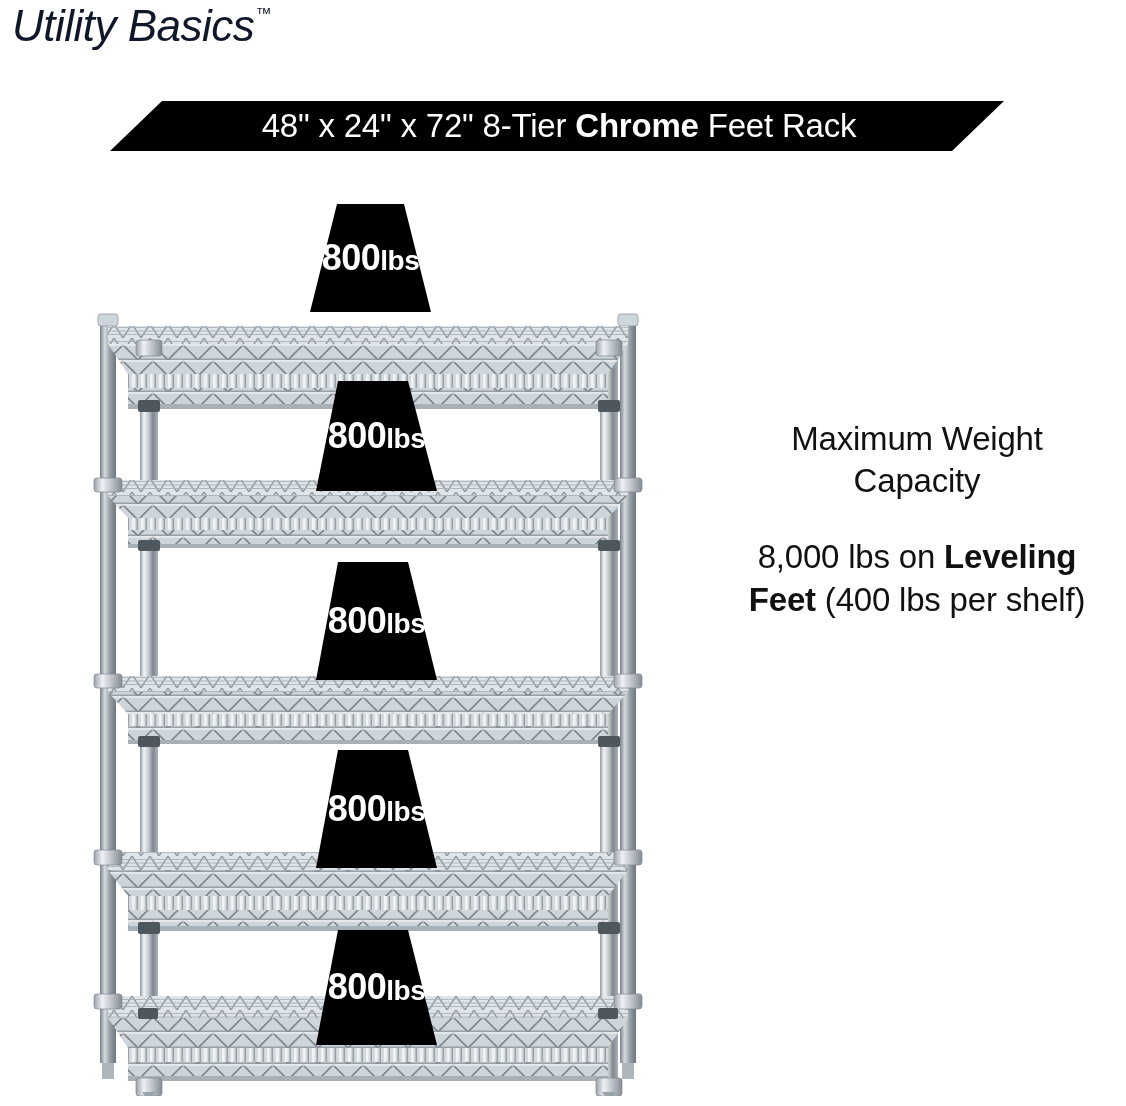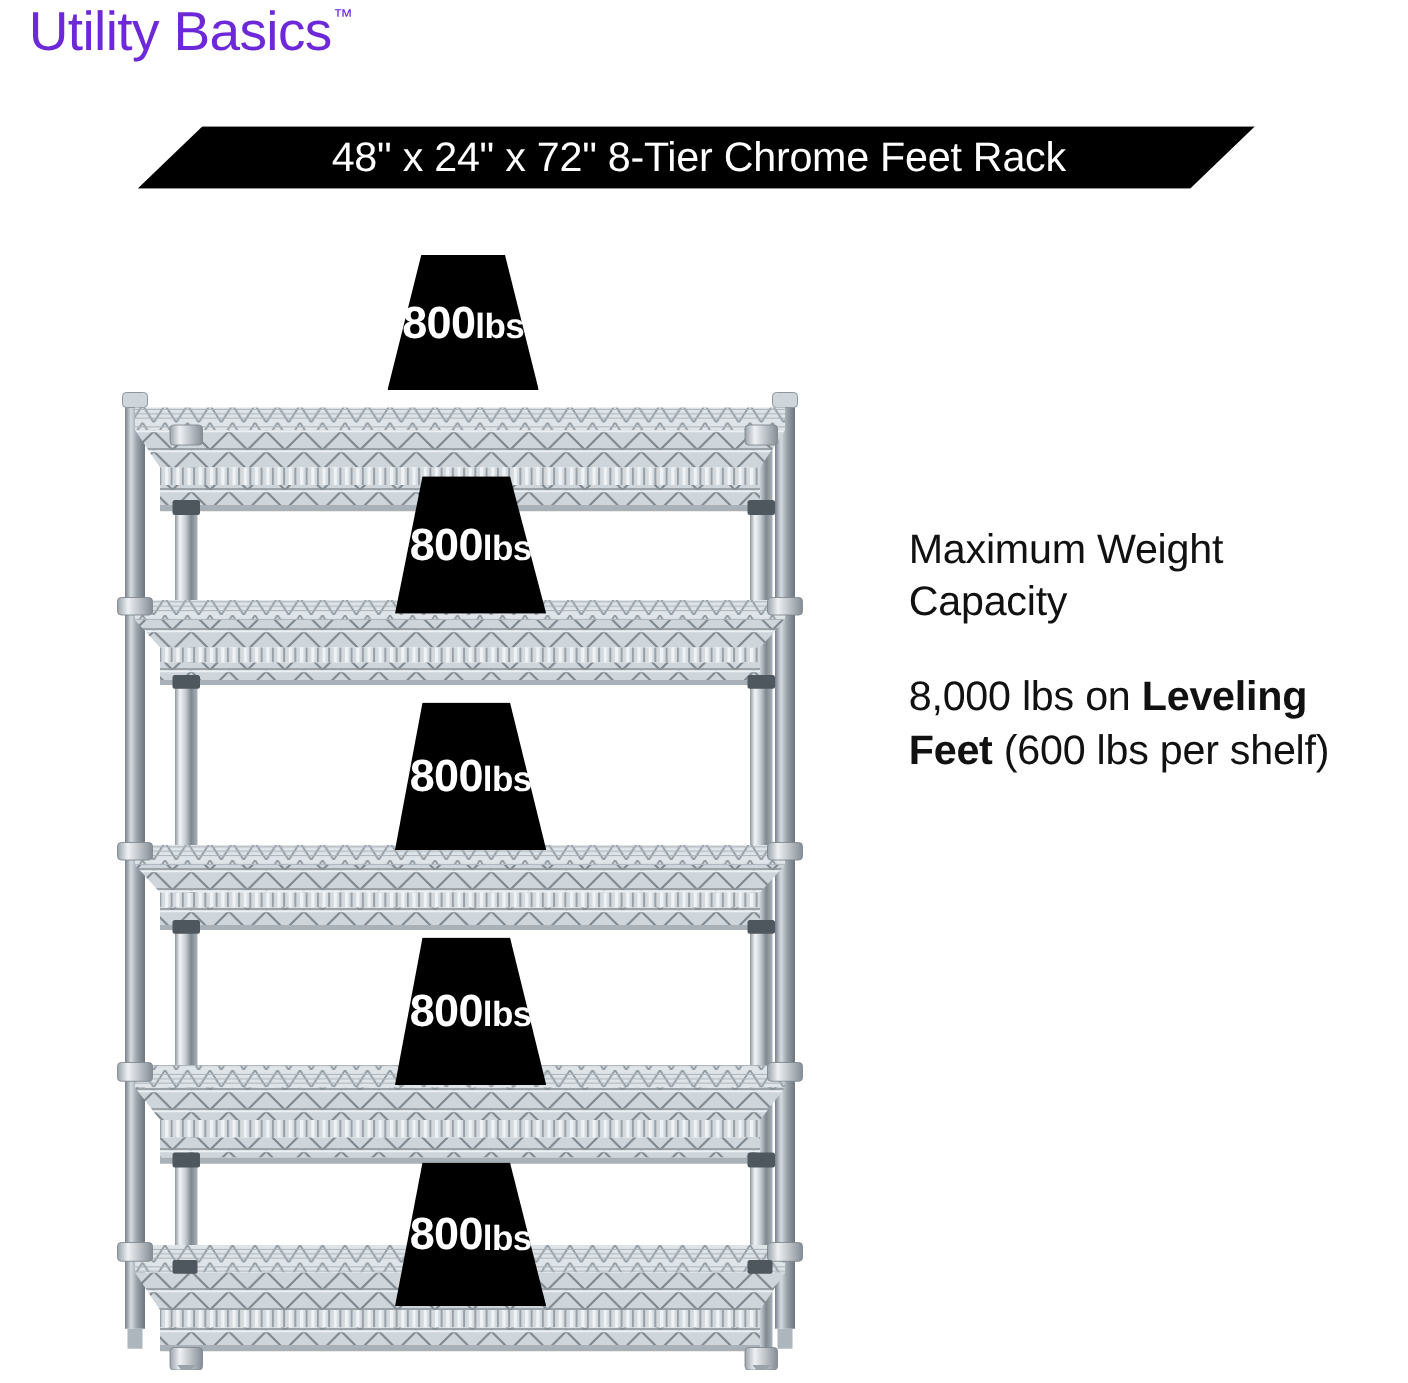--- a/index.html
+++ b/index.html
@@ -5,49 +5,50 @@
   html,body{margin:0;padding:0;background:#ffffff;}
   body{
     width:1126px;height:1106px;position:relative;overflow:hidden;
     font-family:"Liberation Sans","DejaVu Sans",sans-serif;
     color:#111111;
     -webkit-font-smoothing:antialiased;
   }
 
   
   #brand{
-    position:absolute;left:23px;top:4px;
+    position:absolute;left:12px;top:4px;
     font-size:44px;line-height:1;font-weight:400;letter-spacing:-0.5px;
-    color:#6d28d9;white-space:nowrap;
+    color:#0f172a;white-space:nowrap;font-style:italic;
   }
   #brand .tm{
     font-size:16px;vertical-align:super;letter-spacing:0;
     position:relative;top:-6px;left:1px;
   }
 
   
   #banner{
     position:absolute;left:110px;top:101px;width:894px;height:50px;
     background:#000000;
     -webkit-clip-path:polygon(52px 0, 894px 0, 842px 50px, 0 50px);
     clip-path:polygon(52px 0, 894px 0, 842px 50px, 0 50px);
     display:flex;align-items:center;justify-content:center;
   }
   #banner-text{
     color:#ffffff;font-size:33px;line-height:1;font-weight:400;
     white-space:nowrap;letter-spacing:-0.2px;
     transform:translate(2px,-1px);
   }
-  #banner-text b{font-weight:400;}
+  #banner-text b{font-weight:700;}
 
   
   #copy{
     position:absolute;left:727px;top:418px;width:380px;
     font-size:33px;line-height:1.28;color:#111111;font-weight:400;
     letter-spacing:-0.2px;
+    text-align:center;
   }
   #copy p{margin:0;}
   #copy .gap{height:34px;}
   #copy b{font-weight:700;}
 
   
   #rack{position:absolute;left:78px;top:296px;width:600px;height:800px;}
   #rack svg{display:block;width:600px;height:800px;}
 
   
@@ -258,15 +259,15 @@
   <div class="tz" style="-webkit-clip-path:polygon(22px 0,92px 0,121px 115px,0 115px);clip-path:polygon(22px 0,92px 0,121px 115px,0 115px);"></div>
   <div class="lbl">
     <span class="num">800</span>
     <span class="unit">lbs</span>
   </div>
 </div>
 
 <div id="copy">
   <p>Maximum Weight Capacity</p>
   <div class="gap"></div>
-  <p><span>8,000 lbs on </span><b>Leveling Feet</b><span> (600 lbs per shelf)</span></p>
+  <p><span>8,000 lbs on </span><b>Leveling Feet</b><span> (400 lbs per shelf)</span></p>
   <div class="gap"></div>
 </div>
 
 </body></html>

